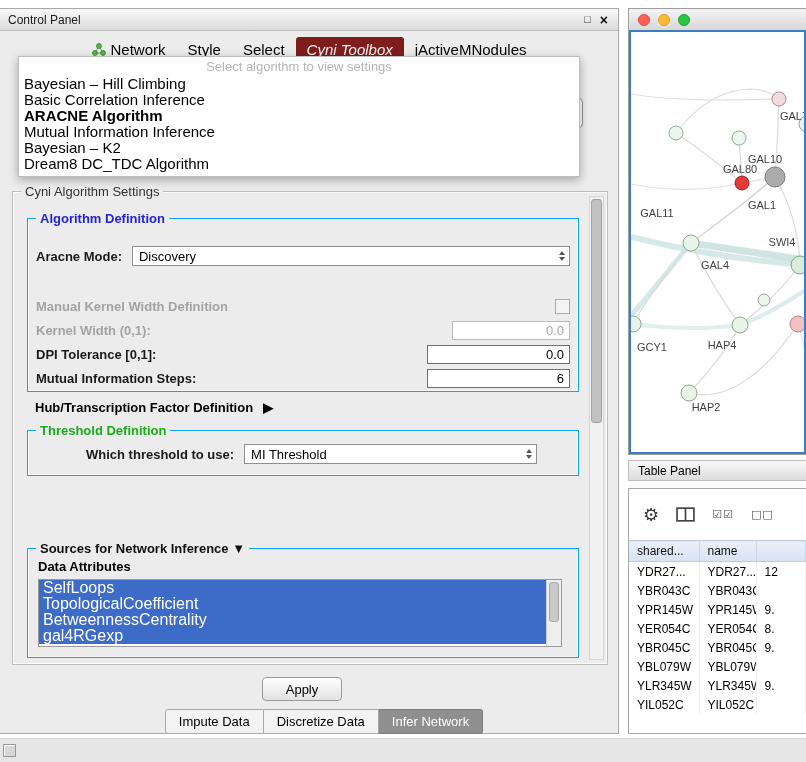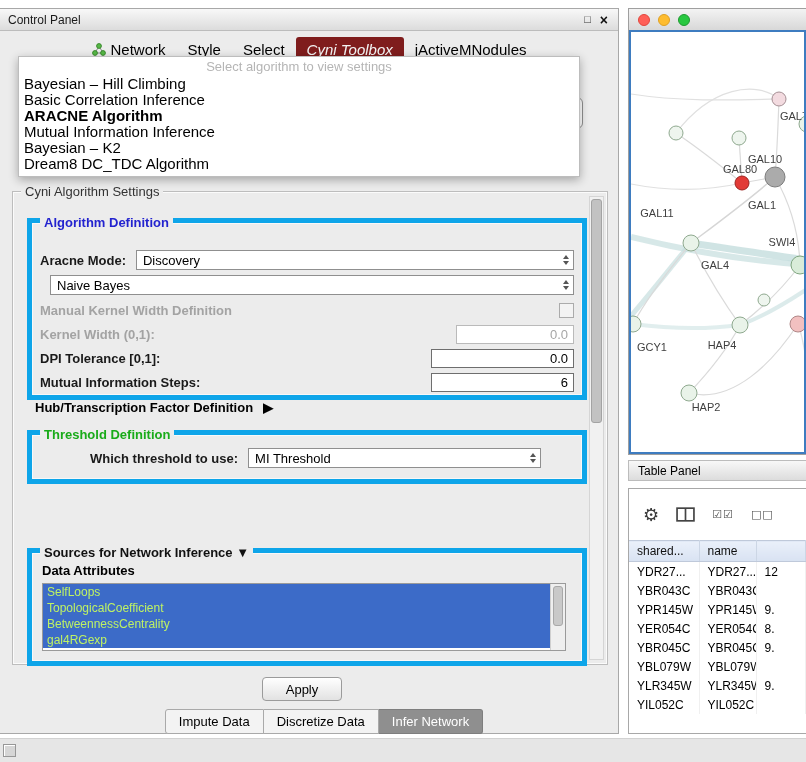--- a/index.html
+++ b/index.html
@@ -29,21 +29,21 @@
               box-shadow:0 3px 9px rgba(0,0,0,.3);z-index:10;padding-bottom:4px;}
   .algo-ph{color:#b5b5b5;font-size:13px;text-align:center;line-height:19px;}
   .algo-item{font-size:15px;line-height:16px;padding:0 5px;color:#000;white-space:nowrap;}
   .algo-item.bold{font-weight:bold;}
   .peek-box{left:556px;top:88px;width:25px;height:30px;background:#fff;border:1px solid #8f8f8f;border-radius:6px;z-index:5;}
 
   
   .settings{left:12px;top:182px;width:594px;height:472px;border:1px solid #bdbdbd;
             box-shadow:inset 1px 1px 0 #fbfbfb,inset -1px -1px 0 #fbfbfb;}
   .grp-title{position:absolute;top:-8px;left:8px;background:#ececec;padding:0 4px;font-size:13px;line-height:15px;color:#333;white-space:nowrap;}
-  .grp{position:absolute;border:5px solid #0ea5e9;box-shadow:inset 1px 1px 0 #f8f8f8,inset -1px -1px 0 #f8f8f8;}
+  .grp{position:absolute;border:1px solid #0ea5e9;box-shadow:inset 1px 1px 0 #f8f8f8,inset -1px -1px 0 #f8f8f8;}
   .grp-title.blue{color:#2323cf;font-weight:bold;}
   .grp-title.green{color:#19ab19;font-weight:bold;text-align:right;}
   .grp-title.dark{color:#111;font-weight:bold;}
 
   .algo-def{left:14px;top:26px;width:550px;height:172px;}
   .row{position:absolute;left:8px;right:8px;height:22px;display:flex;align-items:center;}
   .lbl{font-weight:bold;color:#1a1a1a;white-space:nowrap;}
   .lbl.disabled{color:#a3a3a3;}
   .combo{flex:1;margin-left:10px;height:20px;background:#fff;border:1px solid #8f8f8f;display:flex;align-items:center;
          padding-left:6px;position:relative;box-sizing:border-box;}
@@ -62,21 +62,21 @@
 
   .thr-grp{left:14px;top:238px;width:550px;height:44px;}
   .thr-row{top:12px;}
   .thr-row .lbl{padding-left:50px;}
   .mi-grp{left:16px;top:296px;width:546px;height:46px;}
   .mi-row{top:13px;}
 
   .src-grp{left:14px;top:356px;width:550px;height:108px;}
   .attr-lbl{position:absolute;left:10px;top:10px;font-weight:bold;}
   .src-list{position:absolute;left:10px;top:30px;width:524px;height:68px;background:#fff;border:1px solid #9a9a9a;overflow:hidden;box-sizing:border-box;}
-  .src-item{height:16px;line-height:16px;background:#3c6bc8;color:#bef264;font-size:12px;padding-left:4px;width:calc(100% - 14px);white-space:nowrap;}
+  .src-item{height:16px;line-height:16px;background:#3c6bc8;color:#ffffff;font-size:16px;padding-left:4px;width:calc(100% - 14px);white-space:nowrap;}
   .src-scroll{position:absolute;right:0;top:0;bottom:0;width:14px;background:#efefef;border-left:1px solid #cfcfcf;}
   .src-thumb{position:absolute;left:2px;right:2px;top:2px;height:38px;background:#c9c9c9;border:1px solid #a8a8a8;border-radius:3px;}
 
   .settings-scroll{position:absolute;right:3px;top:4px;bottom:4px;width:15px;background:#f1f1f1;border:1px solid #d5d5d5;box-sizing:border-box;}
   .settings-thumb{position:absolute;left:1px;right:1px;top:2px;height:48%;background:#c2c2c2;border:1px solid #a3a3a3;border-radius:3px;}
 
   .apply-btn{left:262px;top:668px;width:78px;height:22px;border:1px solid #9b9b9b;border-radius:4px;
              background:linear-gradient(#ffffff,#e2e2e2);display:flex;align-items:center;justify-content:center;font-size:13px;}
 
   .cp-bottom-tabs{position:absolute;left:0;right:0;top:700px;display:flex;justify-content:center;padding-left:30px;}
@@ -169,27 +169,20 @@
         <div class="combo">
           <span>Discovery</span>
           <span class="arrows">
               <span class="tri-up"></span>
               <span class="tri-down"></span>
             </span>
         </div>
       </div>
 
       <div class="row" style="top:51px">
-        <div class="combo">
-          <span>Naive Bayes</span>
-          <span class="arrows">
-              <span class="tri-up"></span>
-              <span class="tri-down"></span>
-            </span>
-        </div>
       </div>
 
       <div class="row" style="top:76px">
         <span class="lbl disabled">Manual Kernel Width Definition</span>
         <span class="checkbox"></span>
       </div>
 
       <div class="row" style="top:100px">
         <span class="lbl disabled">Kernel Width (0,1):</span>
         <div class="field w118 disabled">

